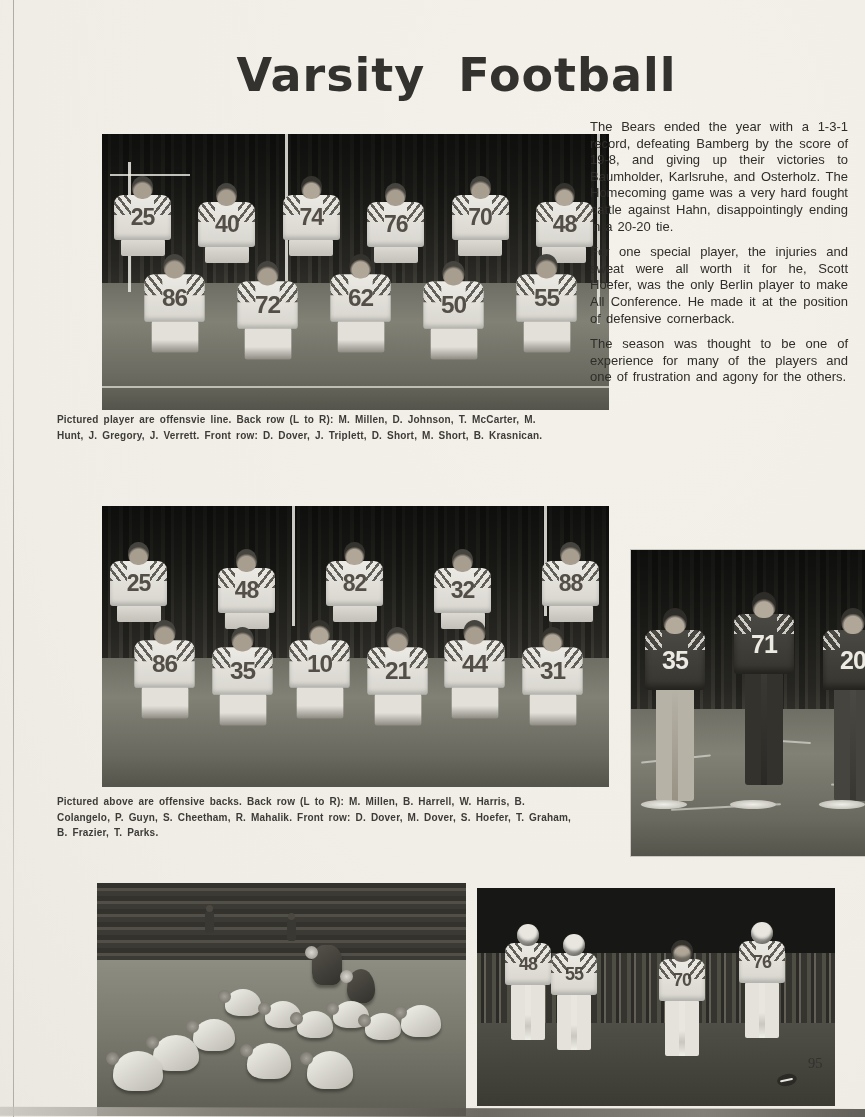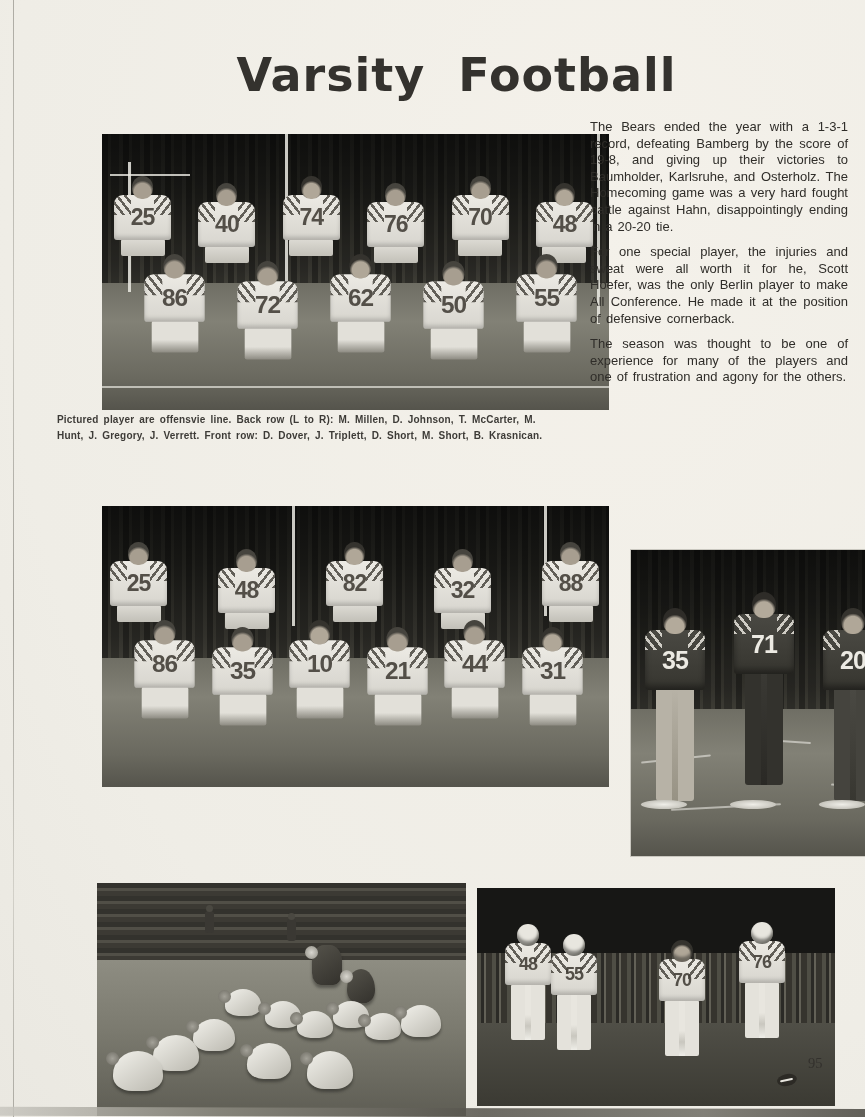--- a/index.html
+++ b/index.html
@@ -295,20 +295,21 @@
         </div>
         <div class="player">
           <div class="head"></div>
           <div class="jersey">
             <span class="num">31</span>
           </div>
           <div class="legs"></div>
         </div>
       </div>
   </figure>
+  <p class="caption cap2">Pictured above are offensive backs. Back row (L to R): M. Millen, B. Harrell, W. Harris, B. Colangelo, P. Guyn, S. Cheetham, R. Mahalik. Front row: D. Dover, M. Dover, S. Hoefer, T. Graham, B. Frazier, T. Parks.</p>
 
   <div class="article">
     <p>The Bears ended the year with a 1-3-1 record, defeating Bamberg by the score of 19-8, and giving up their victories to Baumholder, Karlsruhe, and Osterholz. The Homecoming game was a very hard fought battle against Hahn, disappointingly ending in a 20-20 tie.</p>
     <p>For one special player, the injuries and sweat were all worth it for he, Scott Hoefer, was the only Berlin player to make All Conference. He made it at the position of defensive cornerback.</p>
     <p>The season was thought to be one of experience for many of the players and one of frustration and agony for the others.</p>
   </div>
 
   <figure class="photo photo3">
     <div class="trees"></div>
     <div class="grass"></div>

